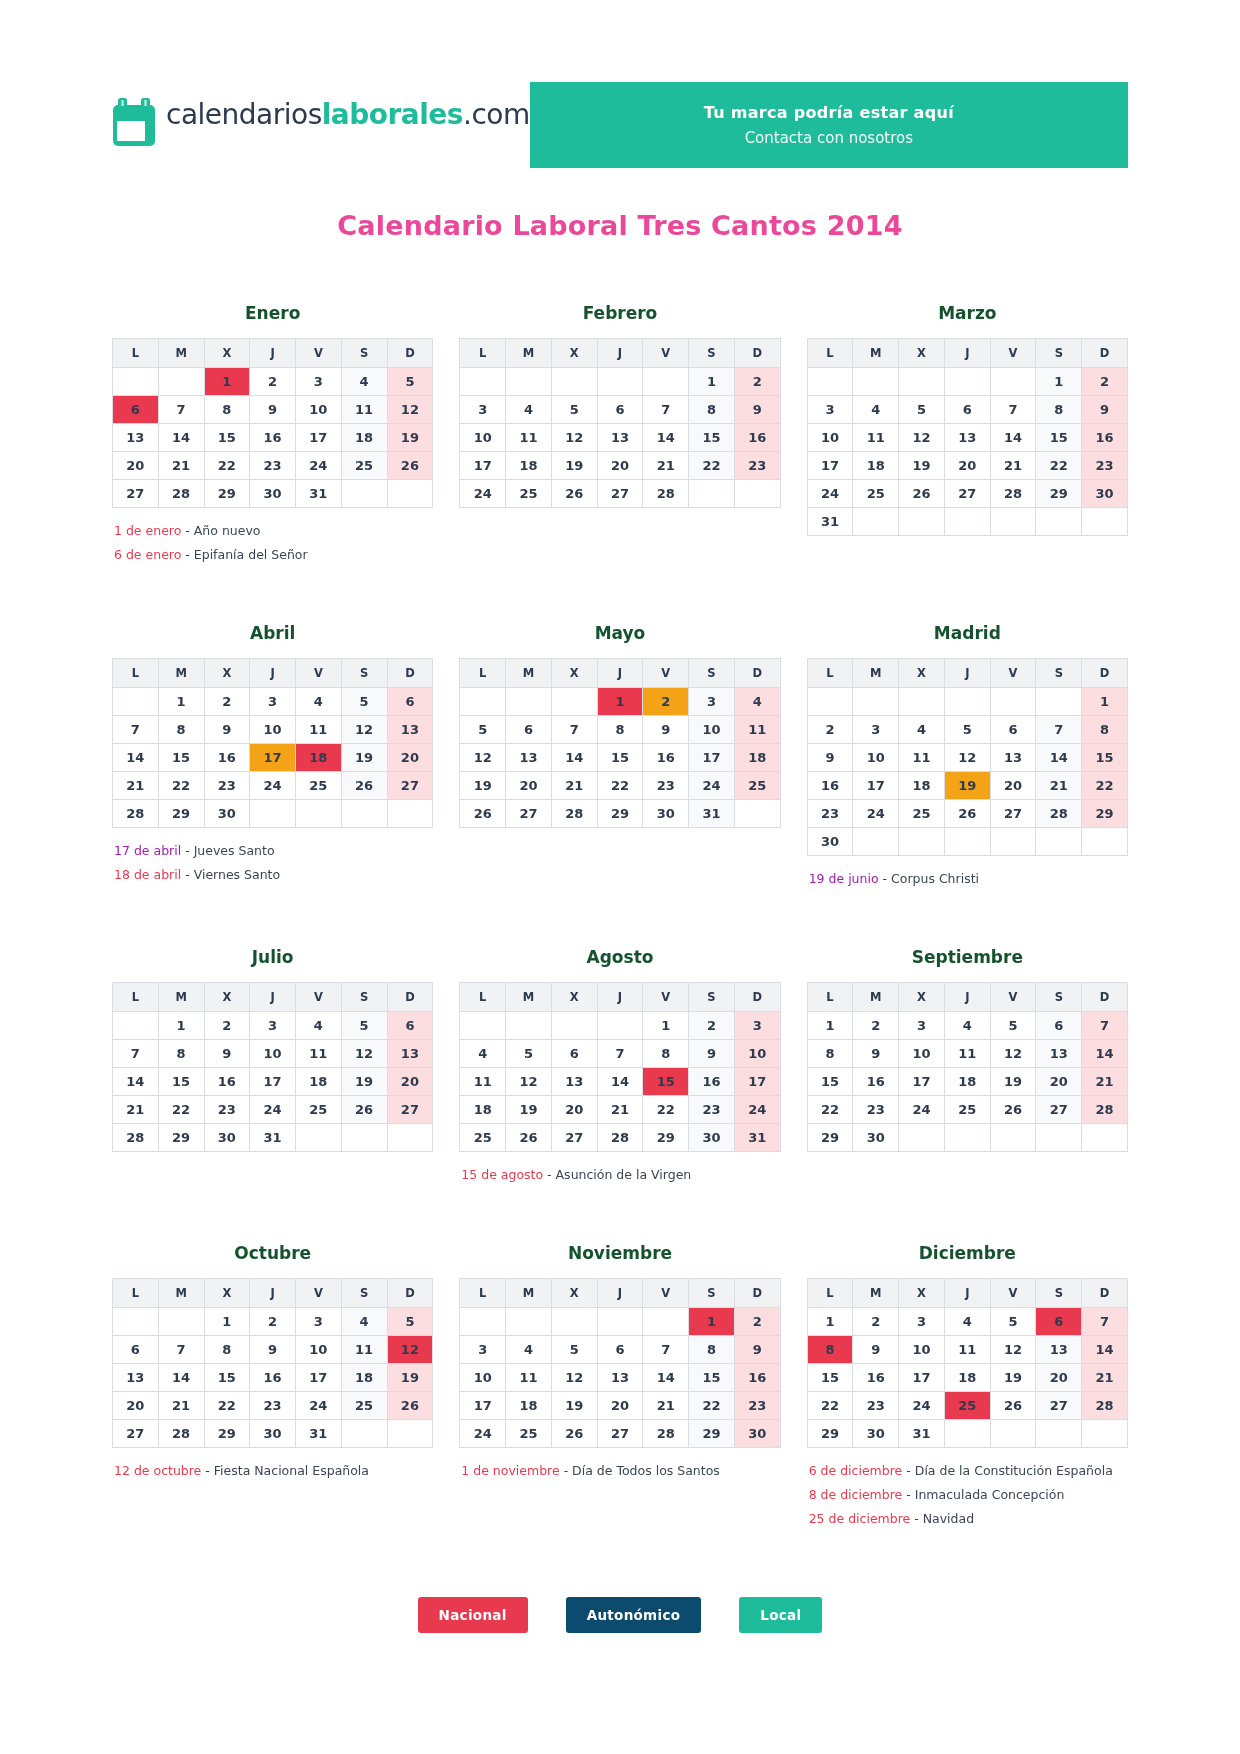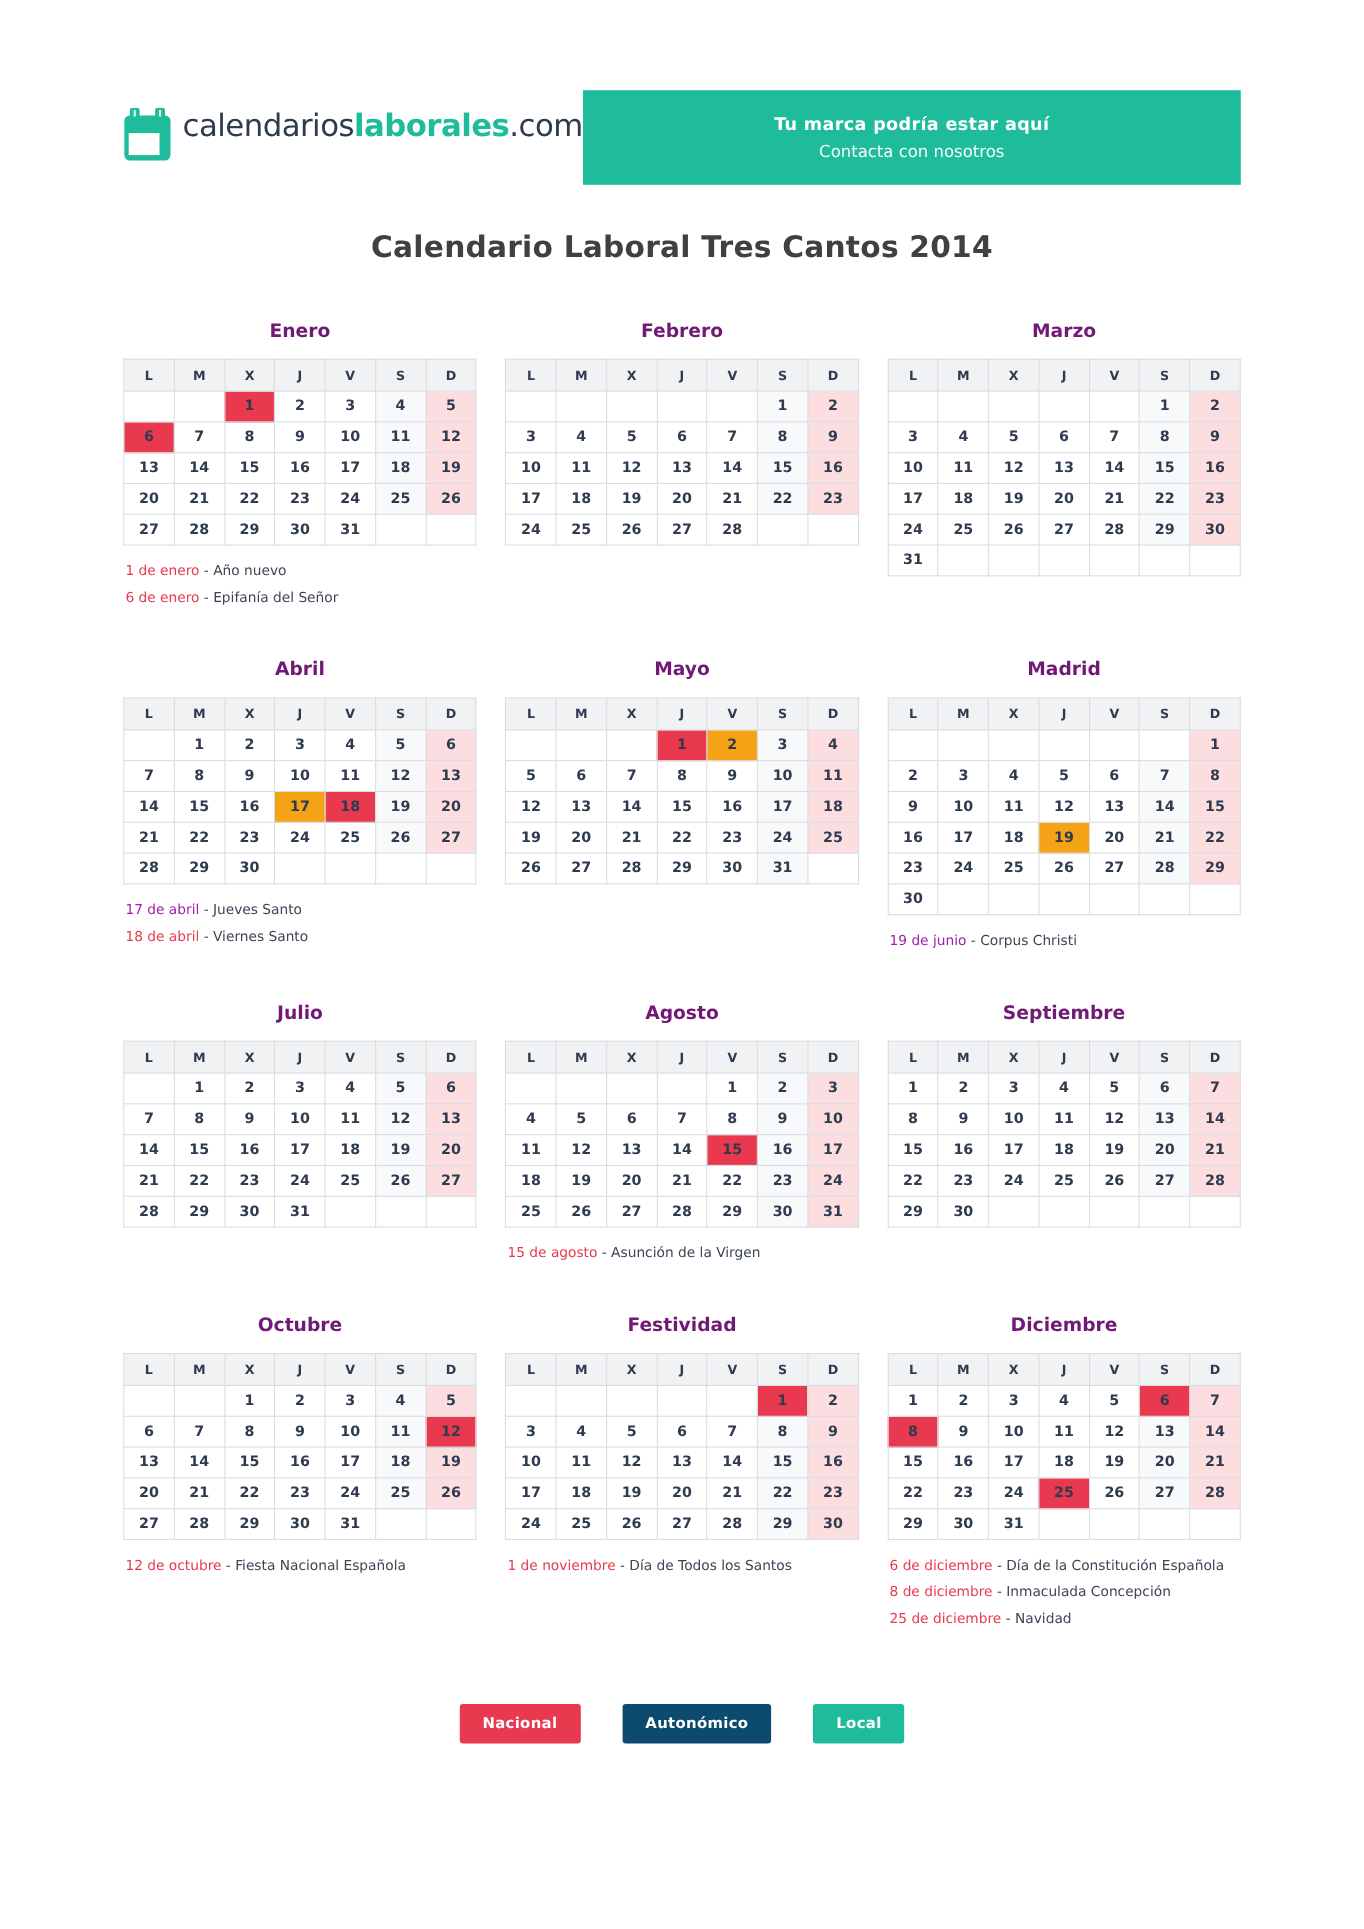--- a/index.html
+++ b/index.html
@@ -36,39 +36,39 @@
     cursor: pointer;
   }
   .banner-line1 { font-weight: bold; font-size: 16px; letter-spacing: 0.3px; }
   .banner-line2 { font-size: 15px; font-weight: normal; opacity: 0.95; }
 
   
   h1.main-title {
     text-align: center;
     font-size: 27px;
     font-weight: bold;
-    color: #404040;
+    color: #ec4899;
     margin: 42px 0 46px 0;
     letter-spacing: 0.2px;
   }
 
   
   #months-grid {
     display: grid;
     grid-template-columns: repeat(3, 1fr);
     column-gap: 26px;
     row-gap: 36px;
     align-items: start;
   }
   .month-title {
     text-align: center;
     font-size: 17px;
     font-weight: bold;
-    color: #701a75;
-    margin: 4px 0 15px 0;
+    color: #14532d;
+    margin: 16px 0 15px 0;
   }
   table.cal {
     border-collapse: collapse;
     width: 100%;
     table-layout: fixed;
   }
   table.cal th, table.cal td {
     border: 1px solid #d9dde2;
     height: 28px;
     text-align: center;
@@ -815,21 +815,21 @@
               <td></td>
             </tr>
           </tbody>
     </table>
     <ul class="notes">
           <li><span class="note-date national">12 de octubre</span> - Fiesta Nacional Española</li>
         </ul>
   </section>
 
   <section class="month">
-    <h2 class="month-title">Festividad</h2>
+    <h2 class="month-title">Noviembre</h2>
     <table class="cal">
       <thead>
             <tr>
               <th>L</th>
               <th>M</th>
               <th>X</th>
               <th>J</th>
               <th>V</th>
               <th>S</th>
               <th>D</th>

